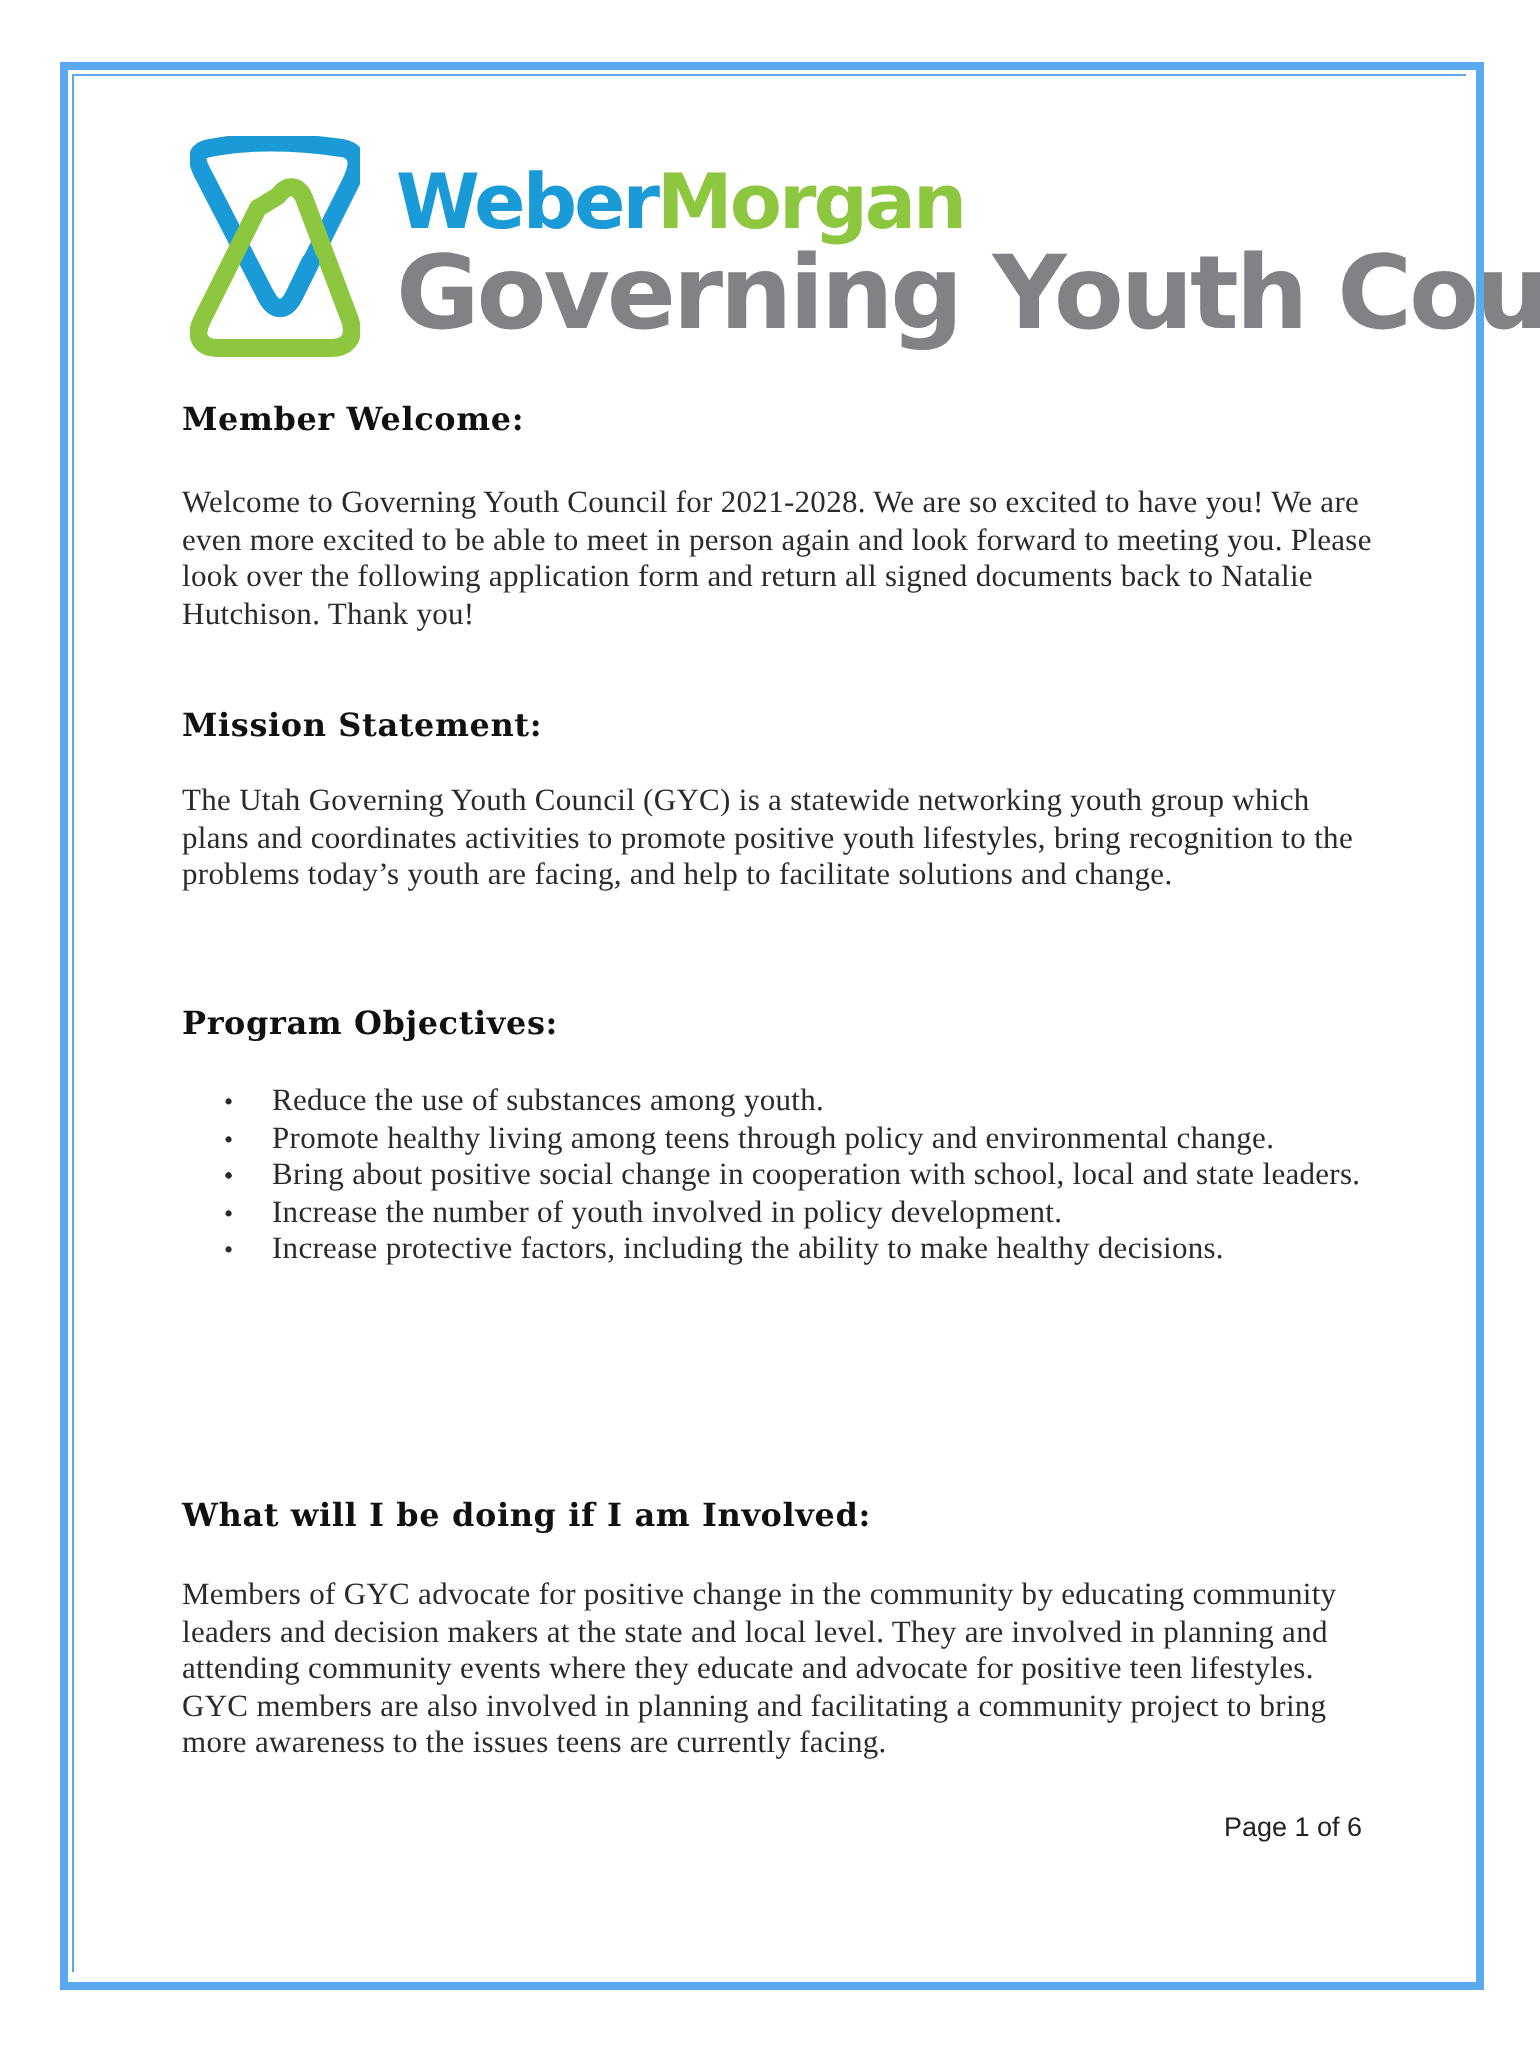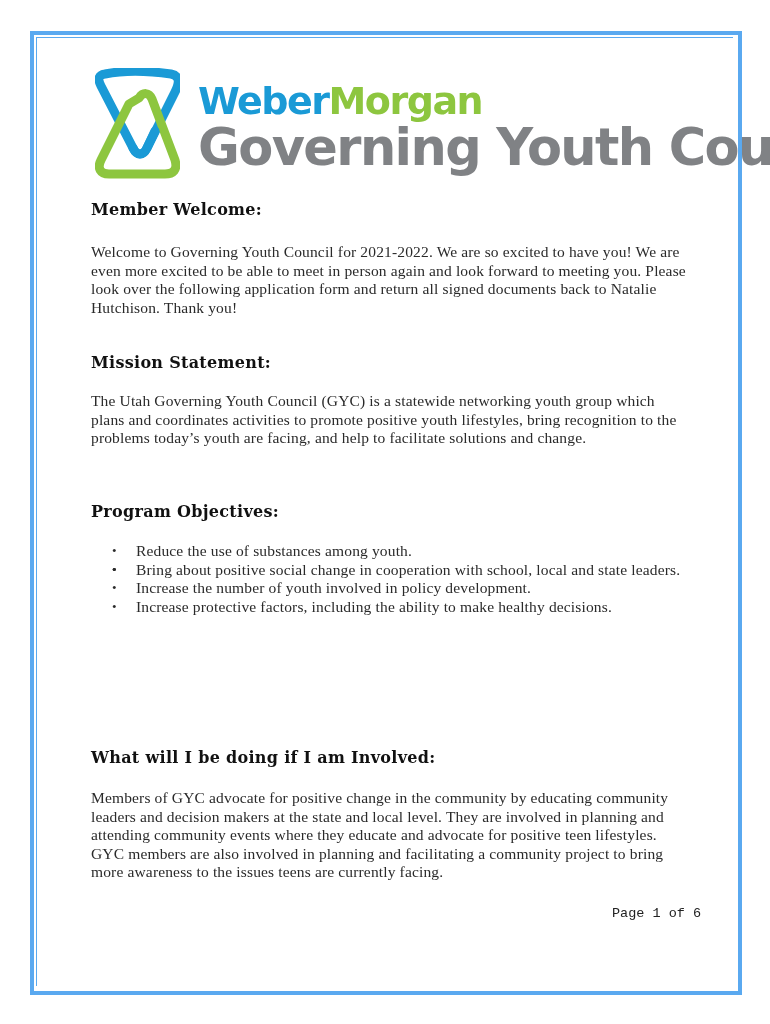--- a/index.html
+++ b/index.html
@@ -47,21 +47,21 @@
   ul { margin: 0; padding: 0; list-style: none; }
   li {
     position: relative; padding-left: 45px;
     font-family: "Liberation Serif", "DejaVu Serif", serif; font-size: 15.5px; line-height: 18.5px;
     color: #2a2a2a; letter-spacing: 0.15px;
   }
   li .bullet { position: absolute; left: 21px; top: 0; font-size: 13px; }
   .sec { position: absolute; left: 0; width: 600px; }
   .page-num {
     position: absolute; left: 612px; top: 906px;
-    font-family: Liberation Mono, monospace; font-size: 13.5px; color: #222;
+    font-family: Liberation Sans, sans-serif; font-size: 13.5px; color: #222;
     white-space: nowrap;
   }
 </style>
 </head>
 <body>
 
 <div class="frame-shadow"></div>
 <div class="frame-outer"></div>
 <div class="frame-inner"></div>
 
@@ -73,33 +73,33 @@
 
   <path d="M38 80 C 42 88, 48 88, 52 80 L 60 63" fill="none" stroke="#1a9ad6" stroke-width="9" stroke-linecap="round"></path>
 </svg>
 
 <div class="brand-line1"><span class="brand-weber">Weber</span><span class="brand-morgan">Morgan</span></div>
 <div class="brand-line2">Governing Youth Council</div>
 
 <div class="content">
   <div class="sec" style="top:0px;">
     <h2>Member Welcome:</h2>
-    <p style="margin-top:22px;">Welcome to Governing Youth Council for 2021-2022. We are so excited to have you! We are even more excited to be able to meet in person again and look forward to meeting you. Please look over the following application form and return all signed documents back to Natalie Hutchison. Thank you!</p>
+    <p style="margin-top:22px;">Welcome to Governing Youth Council for 2021-2028. We are so excited to have you! We are even more excited to be able to meet in person again and look forward to meeting you. Please look over the following application form and return all signed documents back to Natalie Hutchison. Thank you!</p>
   </div>
 
   <div class="sec" style="top:153px;">
     <h2>Mission Statement:</h2>
     <p style="margin-top:18px;">The Utah Governing Youth Council (GYC) is a statewide networking youth group which plans and coordinates activities to promote positive youth lifestyles, bring recognition to the problems today’s youth are facing, and help to facilitate solutions and change.</p>
   </div>
 
   <div class="sec" style="top:302px;">
     <h2>Program Objectives:</h2>
     <ul style="margin-top:19px;">
       <li><span class="bullet">•</span><span>Reduce the use of substances among youth.</span></li>
-      <li><span class="bullet">•</span></li>
+      <li><span class="bullet">•</span><span>Promote healthy living among teens through policy and environmental change.</span></li>
       <li><span class="bullet">•</span></li>
       <li><span class="bullet">•</span><span>Bring about positive social change in cooperation with school, local and state leaders.</span></li>
       <li><span class="bullet">•</span><span>Increase the number of youth involved in policy development.</span></li>
       <li><span class="bullet">•</span><span>Increase protective factors, including the ability to make healthy decisions.</span></li>
     </ul>
   </div>
 
   <div class="sec" style="top:548px;">
     <h2>What will I be doing if I am Involved:</h2>
     <p style="margin-top:20px;">Members of GYC advocate for positive change in the community by educating community leaders and decision makers at the state and local level. They are involved in planning and attending community events where they educate and advocate for positive teen lifestyles. GYC members are also involved in planning and facilitating a community project to bring more awareness to the issues teens are currently facing.</p>

